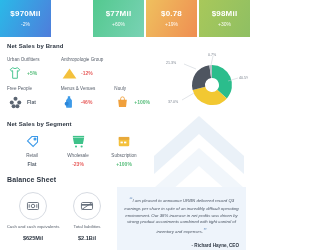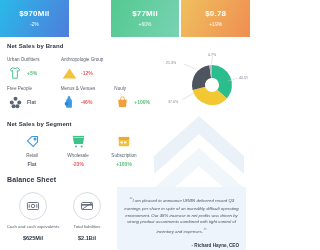--- a/index.html
+++ b/index.html
@@ -79,20 +79,24 @@
     <div class="d">-2%</div>
   </div>
   <div class="kpi k2">
     <div class="v">$77Mil</div>
     <div class="d">+60%</div>
   </div>
   <div class="kpi k3">
     <div class="v">$0.78</div>
     <div class="d">+19%</div>
   </div>
+  <div class="kpi k4">
+    <div class="v">$98Mil</div>
+    <div class="d">+30%</div>
+  </div>
 </div>
 
 <div class="sec-title">Net Sales by Brand</div>
 
 <div class="brandwrap">
   <div class="brandgrid">
 
     <div class="brow">
       <div class="bcell">
         <div class="bname">Urban Outfitters</div>

